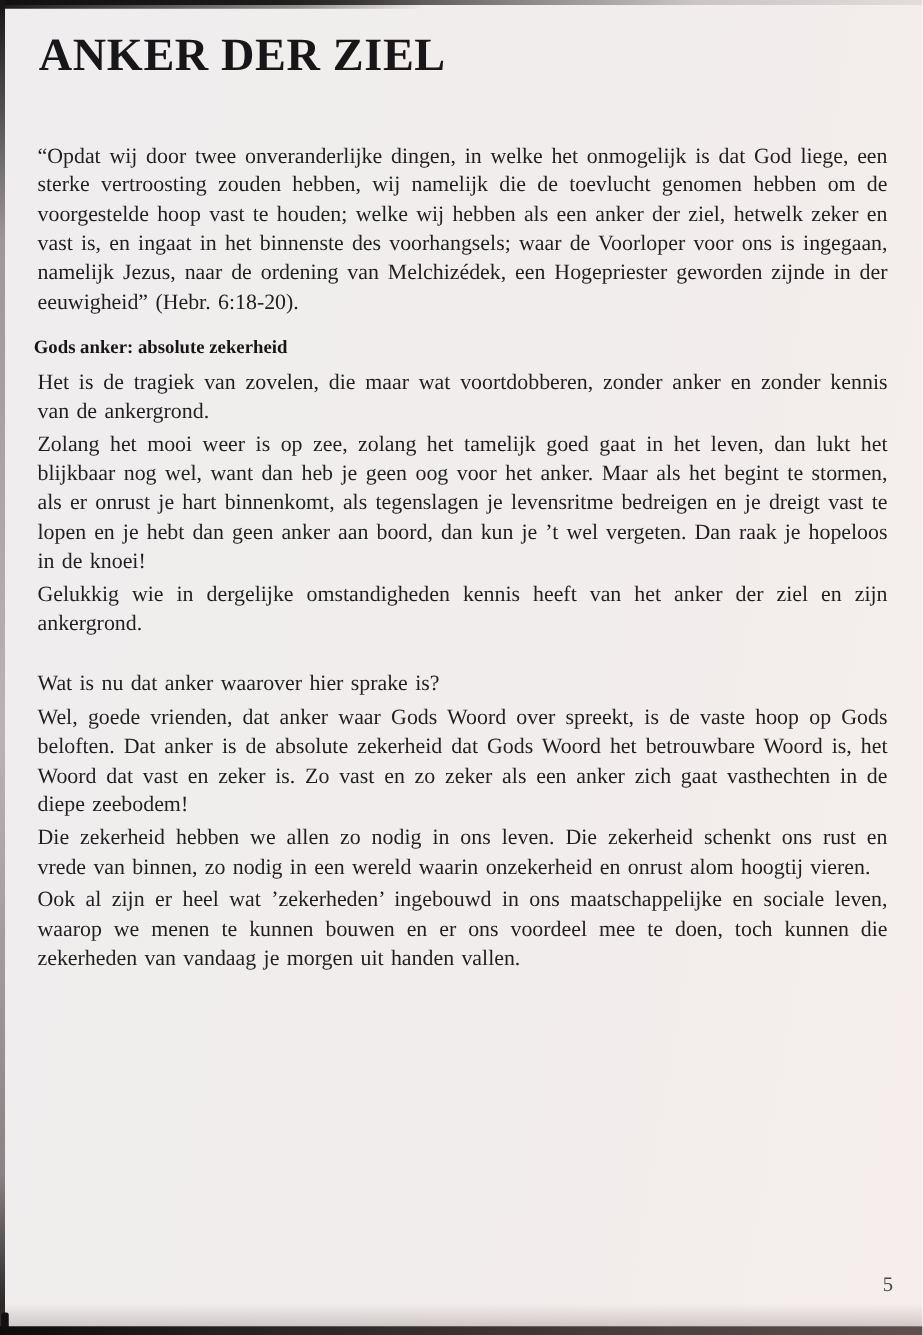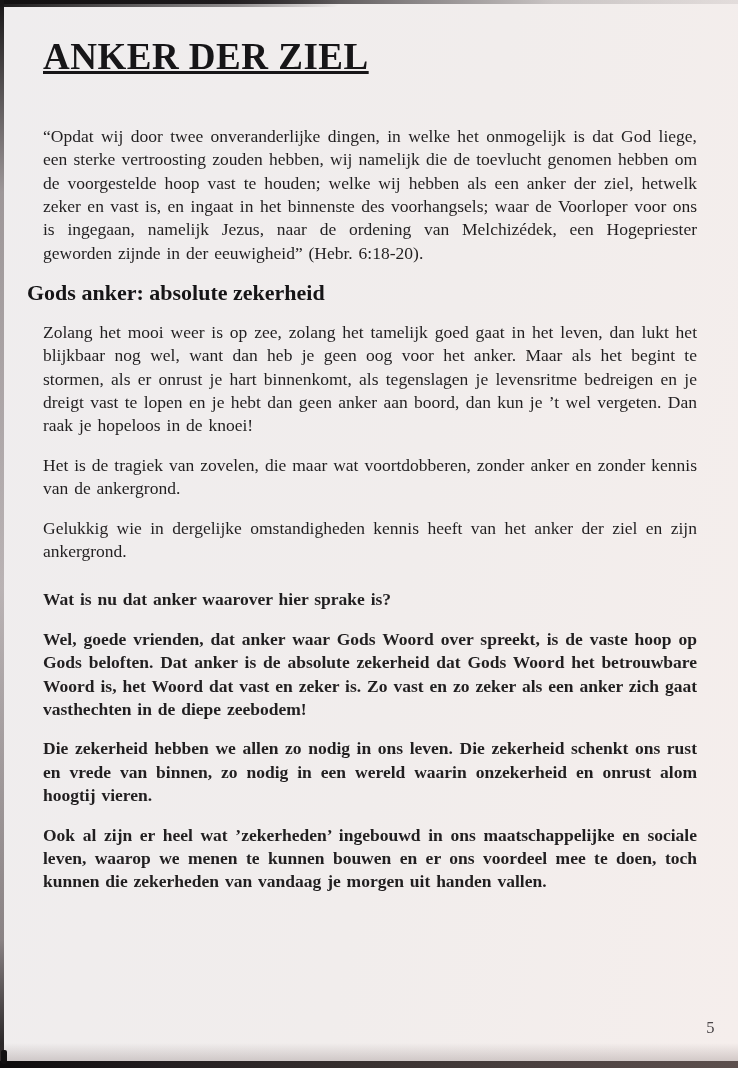--- a/index.html
+++ b/index.html
@@ -61,49 +61,47 @@
     border-radius: 2px;
   }
 
   .content {
     position: absolute;
     left: 27px;
     top: 22px;
     width: 686px;
   }
   .title {
-    margin: 16px;
+    margin: 4px;
     font-size: 37px;
     font-weight: bold;
     letter-spacing: 0.5px;
     line-height: 1.05;
     color: #171618;
-    text-decoration: underline;
   }
   .bodytext p {
-    margin: 16px;
+    margin: 3px;
     font-size: 17.5px;
     line-height: 23.4px;
     text-align: justify;
     word-spacing: 1.5px;
   }
   .quote {
     margin-top: 48px !important;
   }
   .section-heading {
     margin: 0;
     margin-top: 14px;
-    font-size: 22px;
+    font-size: 15px;
     font-weight: bold;
     line-height: 23.4px;
     color: #161517;
   }
   .block2 {
     margin-top: 25px;
-    font-weight: bold;
   }
   .page-number {
     position: absolute;
     right: 23px;
     bottom: 30px;
     font-size: 16.5px;
     color: #4a4648;
     letter-spacing: .5px;
   }
 </style>
@@ -119,22 +117,22 @@
 
 <main class="content">
   <h1 class="title">ANKER DER ZIEL</h1>
 
   <div class="bodytext">
     <p class="quote">“Opdat wij door twee onveranderlijke dingen, in welke het onmogelijk is dat God liege, een sterke vertroosting zouden hebben, wij namelijk die de toevlucht genomen hebben om de voorgestelde hoop vast te houden; welke wij hebben als een anker der ziel, hetwelk zeker en vast is, en ingaat in het binnenste des voorhangsels; waar de Voorloper voor ons is ingegaan, namelijk Jezus, naar de ordening van Melchizédek, een Hogepriester geworden zijnde in der eeuwigheid” (Hebr. 6:18-20).</p>
 
     <h2 class="section-heading">Gods anker: absolute zekerheid</h2>
 
     <div>
+      <p>Het is de tragiek van zovelen, die maar wat voortdobberen, zonder anker en zonder kennis van de ankergrond.</p>
       <p>Zolang het mooi weer is op zee, zolang het tamelijk goed gaat in het leven, dan lukt het blijkbaar nog wel, want dan heb je geen oog voor het anker. Maar als het begint te stormen, als er onrust je hart binnenkomt, als tegenslagen je levensritme bedreigen en je dreigt vast te lopen en je hebt dan geen anker aan boord, dan kun je ’t wel vergeten. Dan raak je hopeloos in de knoei!</p>
-      <p>Het is de tragiek van zovelen, die maar wat voortdobberen, zonder anker en zonder kennis van de ankergrond.</p>
       <p>Gelukkig wie in dergelijke omstandigheden kennis heeft van het anker der ziel en zijn ankergrond.</p>
     </div>
 
     <div class="block2">
       <p>Wat is nu dat anker waarover hier sprake is?</p>
       <p>Wel, goede vrienden, dat anker waar Gods Woord over spreekt, is de vaste hoop op Gods beloften. Dat anker is de absolute zekerheid dat Gods Woord het betrouwbare Woord is, het Woord dat vast en zeker is. Zo vast en zo zeker als een anker zich gaat vasthechten in de diepe zeebodem!</p>
       <p>Die zekerheid hebben we allen zo nodig in ons leven. Die zekerheid schenkt ons rust en vrede van binnen, zo nodig in een wereld waarin onzekerheid en onrust alom hoogtij vieren.</p>
       <p>Ook al zijn er heel wat ’zekerheden’ ingebouwd in ons maatschappelijke en sociale leven, waarop we menen te kunnen bouwen en er ons voordeel mee te doen, toch kunnen die zekerheden van vandaag je morgen uit handen vallen.</p>
     </div>
   </div>

